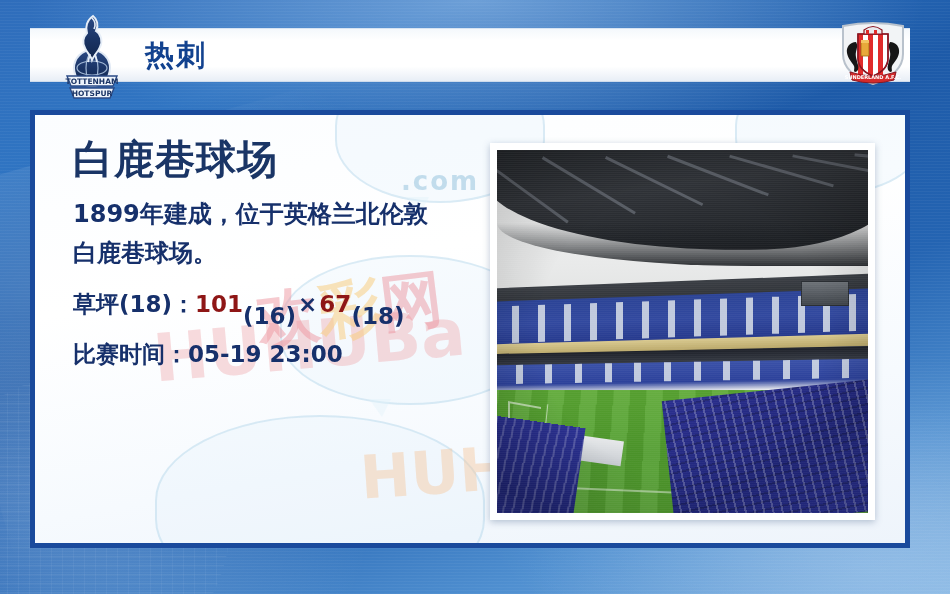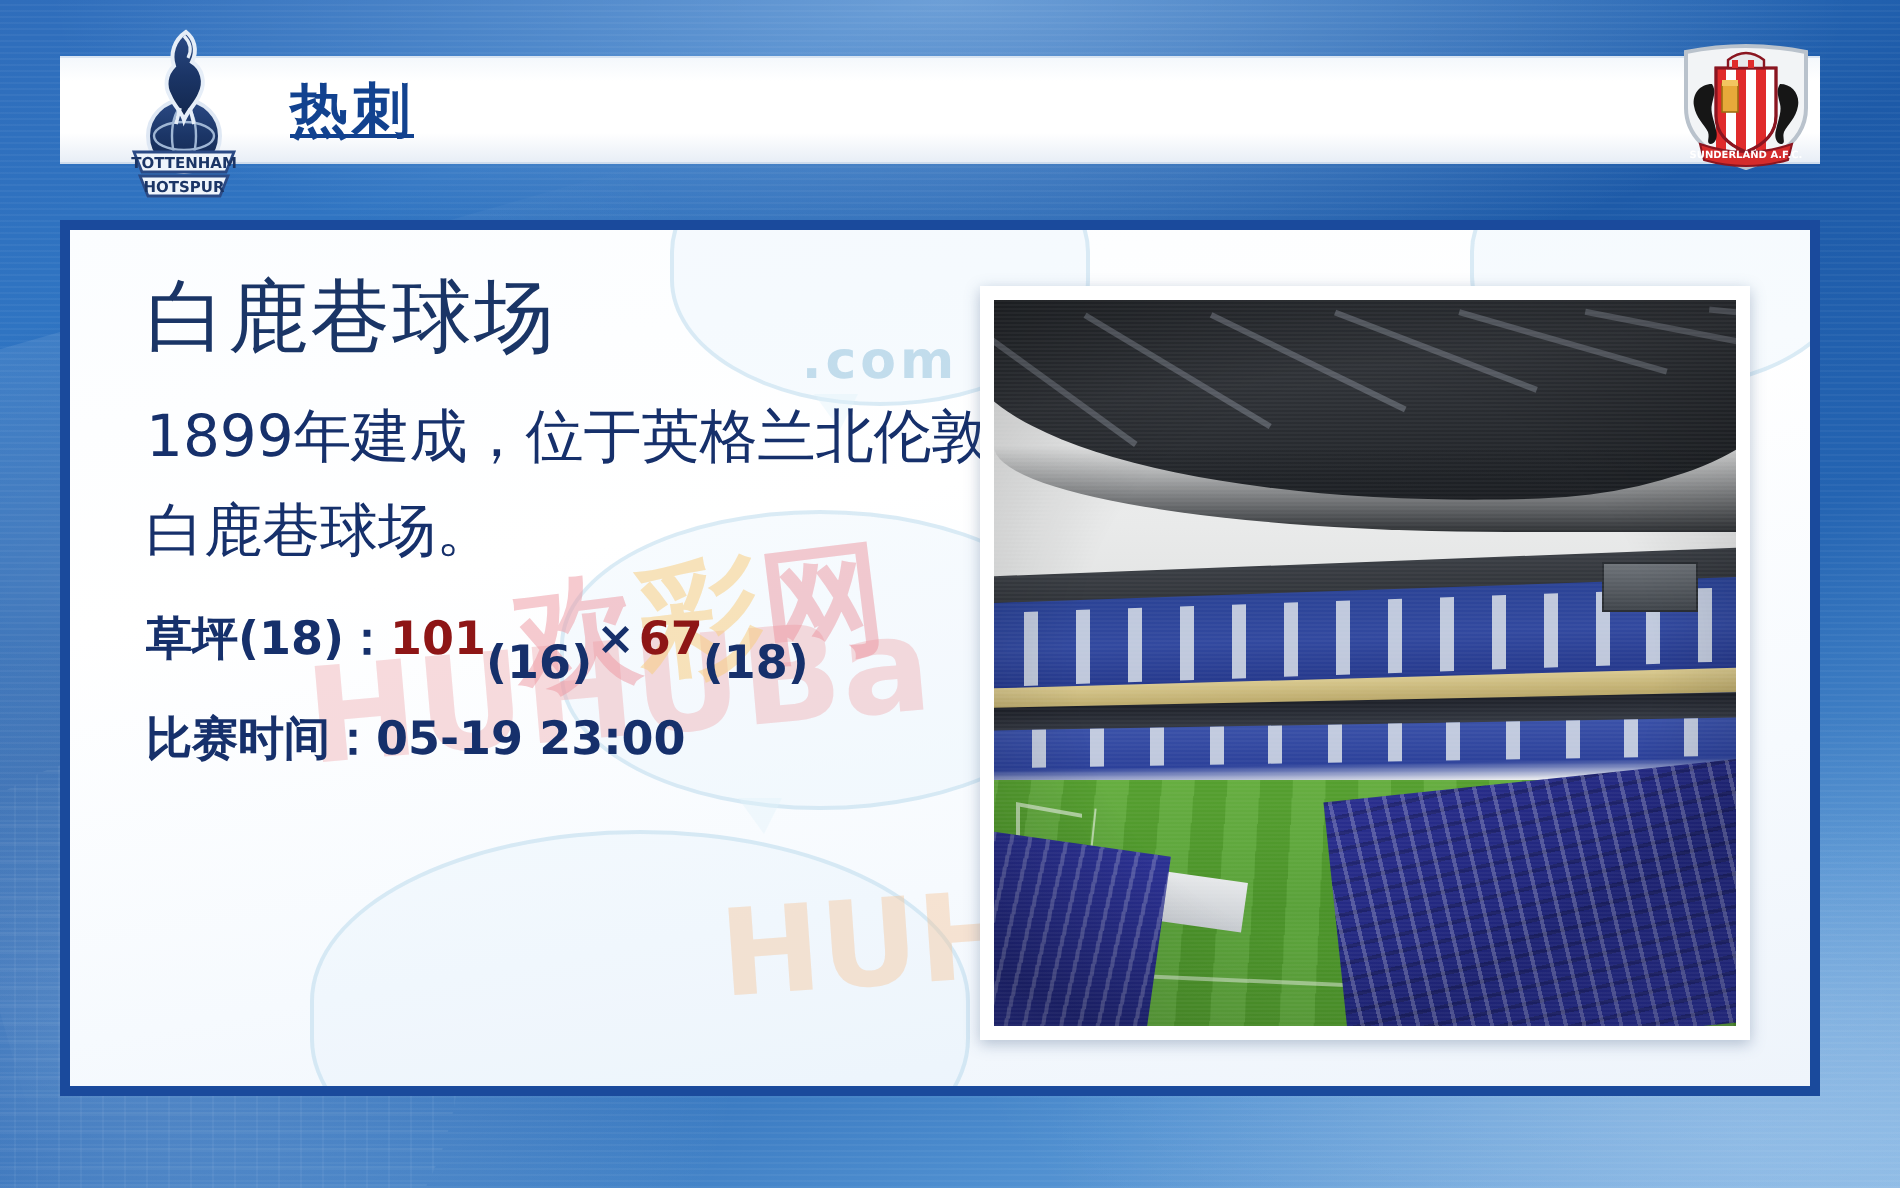--- a/index.html
+++ b/index.html
@@ -46,21 +46,21 @@
   
   #header {
     position:absolute; left:30px; top:28px; width:880px; height:54px;
     background:linear-gradient(180deg,#f4f8fc 0%,#ffffff 22%,#ffffff 72%,#e8eef6 100%);
     border-top:1px solid #d8e4f2;
     border-bottom:1px solid #cfdcec;
     display:flex; align-items:center; justify-content:space-between;
   }
   .team-name {
     font-size:29px; font-weight:bold; color:#12428f;
-    letter-spacing:2px; line-height:1;text-decoration:underline;
+    letter-spacing:2px; line-height:1;
   }
   #home-name { margin-left:115px; }
   #away-name { margin-right:72px; }
 
   
   .crest { position:absolute; }
   #spurs-crest { left:63px; top:10px; width:58px; height:92px; }
   #sund-crest  { left:838px; top:20px; width:70px; height:66px; }
 
   
@@ -102,26 +102,26 @@
   #wm-hcw .c1 { color:rgba(238,150,160,0.50); }
   #wm-hcw .c2 { color:rgba(248,205,130,0.55); }
   #wm-hcw .c3 { color:rgba(235,140,150,0.45); }
   #wm-hhb { left:232px; top:430px; font-size:56px; transform:rotate(-3deg); }
   #wm-hhb .c2 { color:rgba(250,215,140,0.60); }
   #wm-hhb .c3 { color:rgba(250,205,140,0.55); }
 
   
   #content { position:absolute; left:38px; top:22px; width:420px; z-index:4; }
   #stadium-title {
-    font-size:40px; font-weight:normal; color:#1a3566;
+    font-size:40px; font-weight:bold; color:#1a3566;
     letter-spacing:1px; line-height:1.1; margin-bottom:14px;
     text-shadow:0 1px 0 rgba(255,255,255,.6);
   }
   .desc-line {
-    font-size:29px; font-weight:normal; color:#16306b;
+    font-size:24px; font-weight:bold; color:#16306b;
     line-height:1.62; letter-spacing:0px; white-space:nowrap;
   }
   .info-line {
     font-size:23px; font-weight:bold; color:#16306b;
     line-height:1.66; white-space:nowrap; display:flex; align-items:center;
   }
   .val-red { color:#8e1616; }
   .val-navy { color:#16306b;margin-top:24px; }
   .times { color:#16306b; padding:0 2px; }
 

